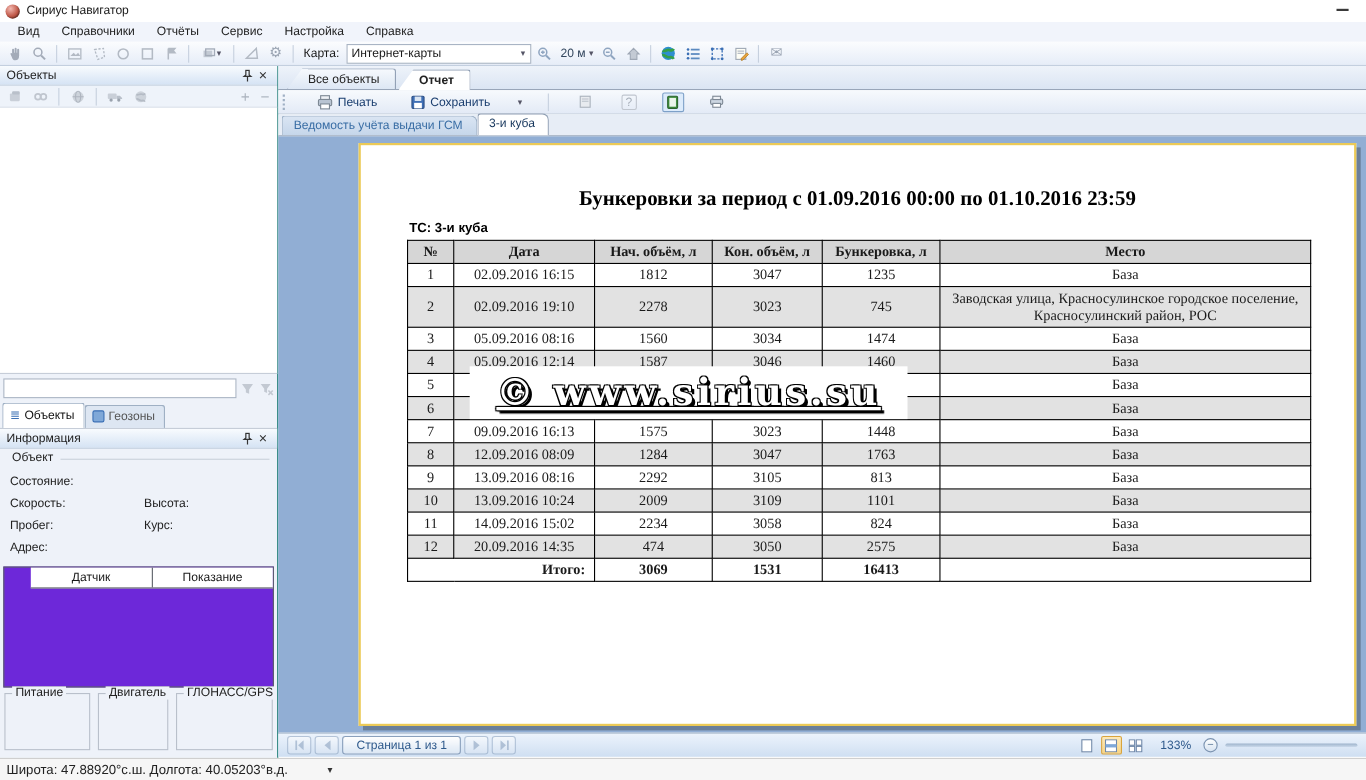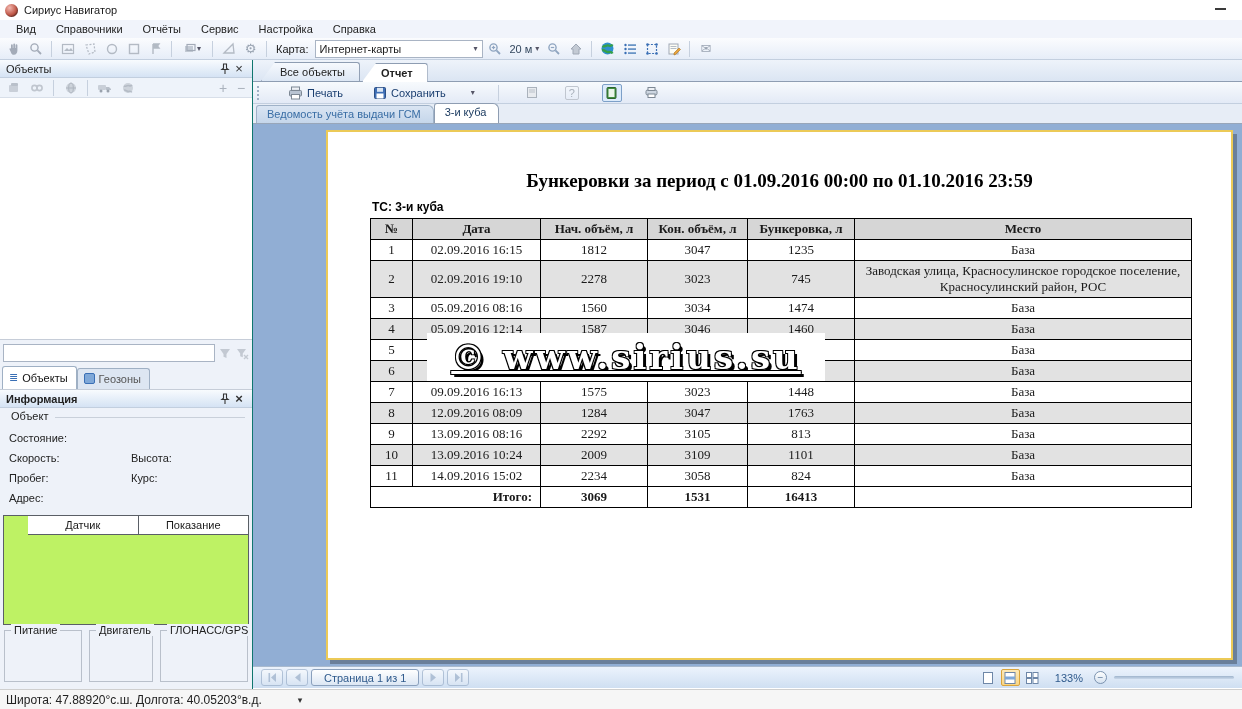--- a/index.html
+++ b/index.html
@@ -33,25 +33,25 @@
   #obj-toolbar .spring { flex:1; }
   .pm { font-size:14px; color:#aab2bd; width:14px; text-align:center; }
   #obj-list { position:absolute; left:0; top:38px; width:252px; height:242px; background:#fff; border-bottom:1px solid #c6cdd8; }
   #search-row { position:absolute; left:0; top:282px; width:252px; height:22px; display:flex; align-items:center; padding:0 3px; gap:3px; }
   #search-input { flex:1; height:18px; border:1px solid #a9b4c4; background:#fff; font:11px "Liberation Sans",sans-serif; padding:0 3px; }
   #left-tabs { position:absolute; left:0; top:306px; width:252px; height:24px; display:flex; align-items:flex-end; padding-left:2px; border-bottom:1px solid #c6cdd8; }
   .ltab { display:flex; align-items:center; gap:4px; padding:2px 8px 3px 6px; border:1px solid #9fb0c4; border-bottom:none; border-radius:3px 3px 0 0; background:#dde6f2; color:#555; height:21px; }
   .ltab.active { background:#fff; color:#111; height:23px; }
   .listico { color:#3a6fb5; font-size:11px; }
   .sqico { width:11px; height:11px; background:#7fa8d8; border:1px solid #3a6fb5; border-radius:2px; }
-  #info-head { position:absolute; left:0; top:330px; width:252px;font-weight:bold; }
+  #info-head { position:absolute; left:0; top:330px; width:252px; }
   #info-fields { position:absolute; left:3px; top:350px; width:246px; height:100px; background:#eef2f9; }
   .grp-line { position:absolute; left:52px; top:7px; right:4px; height:1px; background:#c9d0da; }
   .f-lab { position:absolute; color:#222; }
-  #sensor-table { position:absolute; left:3px; top:455px; width:246px; height:110px; border:1px solid #5a5f66; background:#bef264;padding-left:24px; }
+  #sensor-table { position:absolute; left:3px; top:455px; width:246px; height:110px; border:1px solid #5a5f66; background:#6d28d9;padding-left:24px; }
   #sensor-head { display:flex; background:#fff; border-bottom:1px solid #5a5f66; }
   #sensor-head div { flex:1; text-align:center; padding:3px 0; border-right:1px solid #5a5f66; }
   #sensor-head div:last-child { border-right:none; }
   .indic { position:absolute; border:1px solid #b9c0cb; height:52px; top:570px; }
   .indic > span { position:absolute; top:-7px; left:6px; background:#eef2f9; padding:0 3px; color:#222; }
 
   
   #main { position:absolute; left:253px; top:60px; width:989px; height:629px; }
   #main-tabs { position:absolute; left:0; top:0; width:989px; height:22px; background:linear-gradient(#eef3fa,#dbe5f3); border-bottom:1px solid #8e9db2; display:flex; align-items:flex-end; padding-left:8px; gap:2px; }
   .mtab { padding:3px 14px 3px 18px; border:1px solid #8e9db2; border-bottom:none; background:linear-gradient(#f6f9fd,#dde7f4); clip-path:polygon(14px 0,100% 0,100% 100%,0 100%); border-radius:0 3px 0 0; color:#222; }
@@ -512,20 +512,28 @@
               <td>База</td>
             </tr>
             <tr>
               <td>11</td>
               <td>14.09.2016 15:02</td>
               <td>2234</td>
               <td>3058</td>
               <td>824</td>
               <td>База</td>
             </tr>
+            <tr class="shaded">
+              <td>12</td>
+              <td>20.09.2016 14:35</td>
+              <td>474</td>
+              <td>3050</td>
+              <td>2575</td>
+              <td>База</td>
+            </tr>
             <tr class="total">
               <td colspan="2" class="tot-lab">Итого:</td>
               <td>3069</td>
               <td>1531</td>
               <td>16413</td>
               <td></td>
             </tr>
           </tbody>
       </table>
       <div id="watermark">

